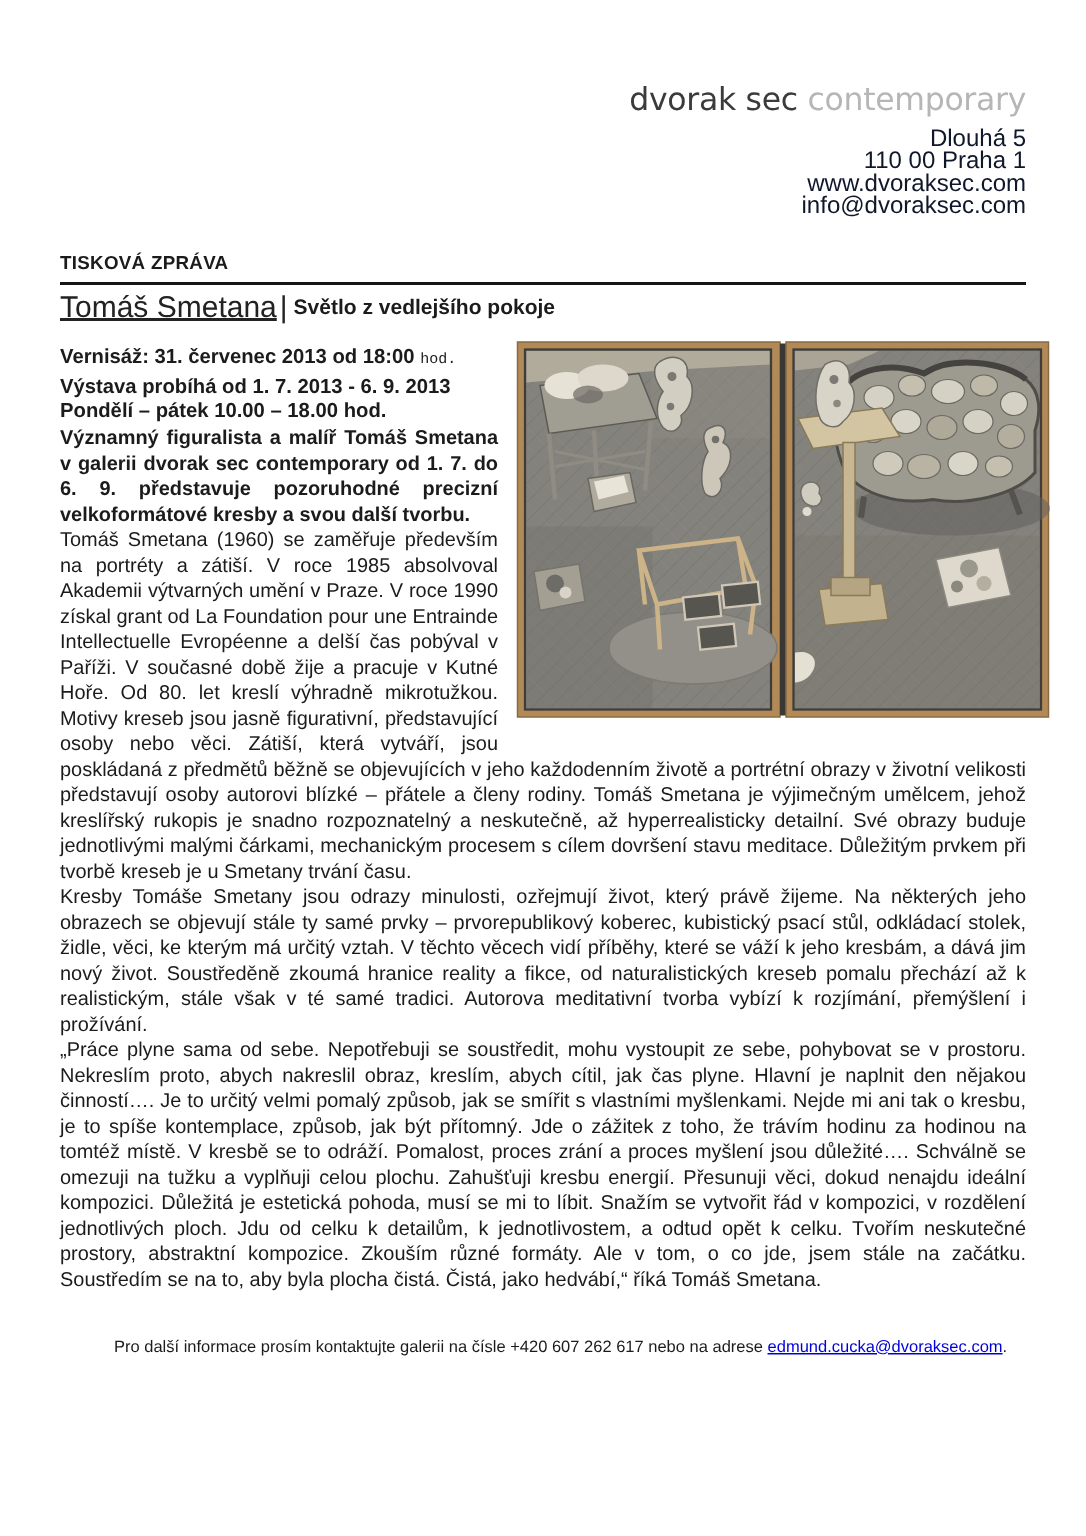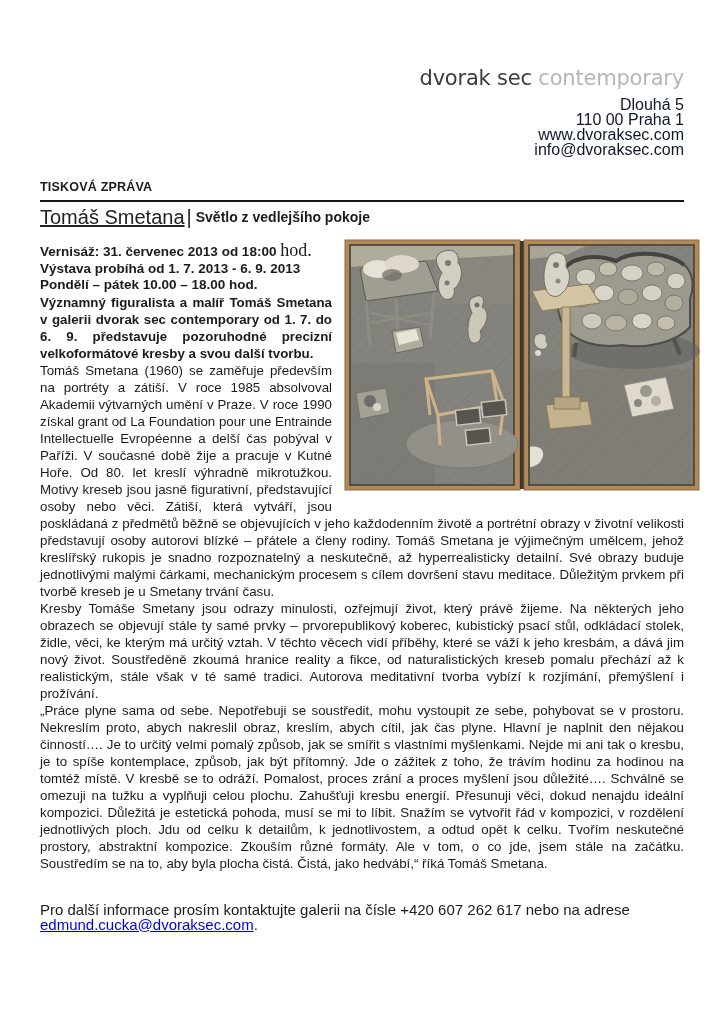--- a/index.html
+++ b/index.html
@@ -1,48 +1,48 @@
 <!DOCTYPE html>
 <html><head>
 <meta charset="utf-8">
 <style>
   html,body{margin:0;padding:0;background:#ffffff;}
   body{
     width:724px;height:1024px;overflow:hidden;
     font-family:"Liberation Sans","DejaVu Sans",sans-serif;
     color:#1b1b1b;
   }
-  .page{box-sizing:border-box;width:724px;height:1024px;padding:12px 40px;}
+  .page{box-sizing:border-box;width:724px;height:1024px;padding:0 40px;}
   
   .header-block{padding-top:54px;text-align:right;}
   .logo{font-family:"DejaVu Sans",sans-serif;font-size:21px;letter-spacing:-0.2px;}
   .logo-primary{color:#3b3b3b;}
   .logo-secondary{color:#b6b6b6;}
   .address{margin-top:7px;font-size:16px;line-height:15px;color:#0f172a;}
   
   .pr-label{margin-top:23px;font-size:12.5px;font-weight:700;letter-spacing:.2px;}
   .rule{border:0;border-top:2px solid #161616;margin:6px 0 0 0;}
   
   .title-line{margin-top:4px;white-space:nowrap;}
   .title-artist{font-size:20px;color:#222;text-decoration:underline;}
   .title-sep{font-size:20px;color:#222;margin:0 4px 0 2px;}
   .title-exh{font-size:14px;font-weight:700;vertical-align:2px;}
   
   .artwork-float{float:right;width:356px;height:252px;margin:10px -16px 8px 12px;}
   
   .event{margin-top:13px;font-weight:700;font-size:13.5px;line-height:16.5px;}
-  .unit{font-family:Liberation Serif, serif;font-weight:400;font-size:18px;}
+  .unit{font-family:Liberation Mono, monospace;font-weight:400;font-size:10px;}
   
   p.para{font-size:13.3px;line-height:17px;text-align:justify;margin:0;}
   .intro{font-weight:700;margin-top:13px;}
   .bio{margin-top:11px;}
   .reflection{margin-top:22px;}
   .quote{margin-top:36px;}
   
-  .footer{margin-top:30px;font-size:15px;line-height:15px;}
+  .footer{margin-top:30px;font-size:11px;line-height:15px;margin-left:36px;}
   .footer a{color:#0000dd;text-decoration:underline;}
   .clear{clear:both;}
 </style>
 </head>
 <body>
 
 <div class="page">
 
   <div class="header-block">
     <div class="logo">

